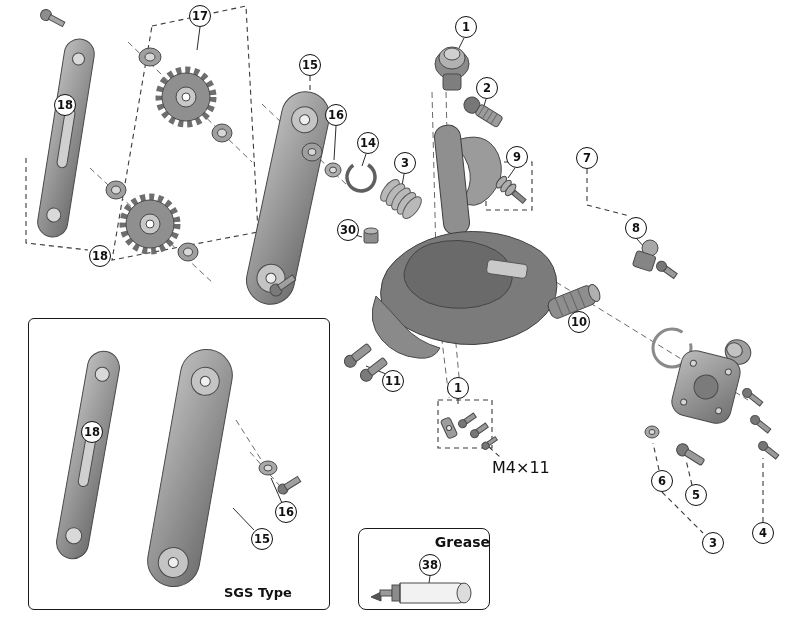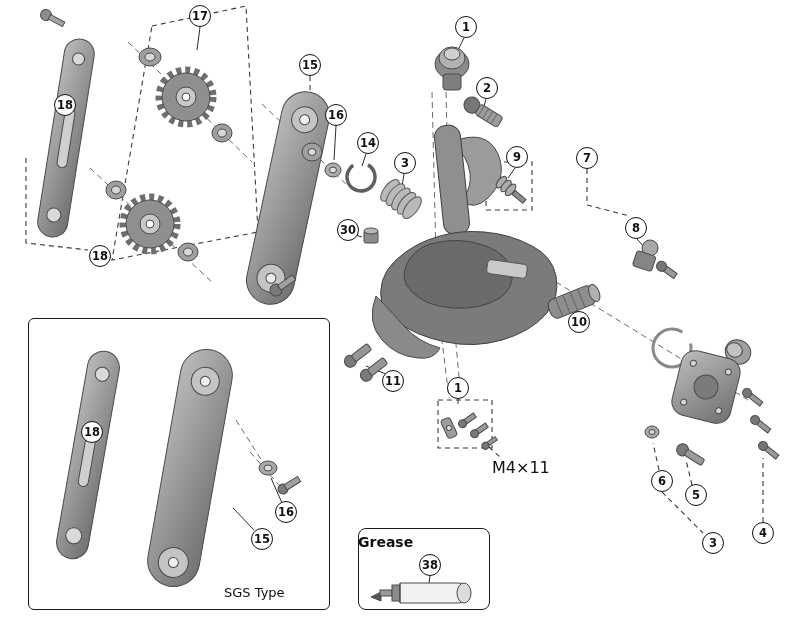--- a/index.html
+++ b/index.html
@@ -305,17 +305,17 @@
   <div class="callout" style="left:325px;top:104px">16</div>
   <div class="callout" style="left:189px;top:5px">17</div>
   <div class="callout" style="left:54px;top:94px">18</div>
   <div class="callout" style="left:89px;top:245px">18</div>
   <div class="callout" style="left:337px;top:219px">30</div>
   <div class="callout" style="left:419px;top:554px">38</div>
   <div class="callout" style="left:81px;top:421px">18</div>
   <div class="callout" style="left:275px;top:501px">16</div>
   <div class="callout" style="left:251px;top:528px">15</div>
 
-  <div class="label" style="left:358px;top:534px;width:132px;text-align:left;font-size:14px;font-weight:bold">Grease</div>
-  <div class="label" style="left:224px;top:585px;font-size:13px;font-weight:normal">SGS Type</div>
+  <div class="label" style="left:358px;top:534px;width:132px;text-align:right;font-size:14px;font-weight:bold">Grease</div>
+  <div class="label" style="left:224px;top:585px;font-size:13px;font-weight:bold">SGS Type</div>
   <div class="label" style="left:492px;top:458px;font-size:16px">M4×11</div>
 
 </div>
 
 </body></html>

